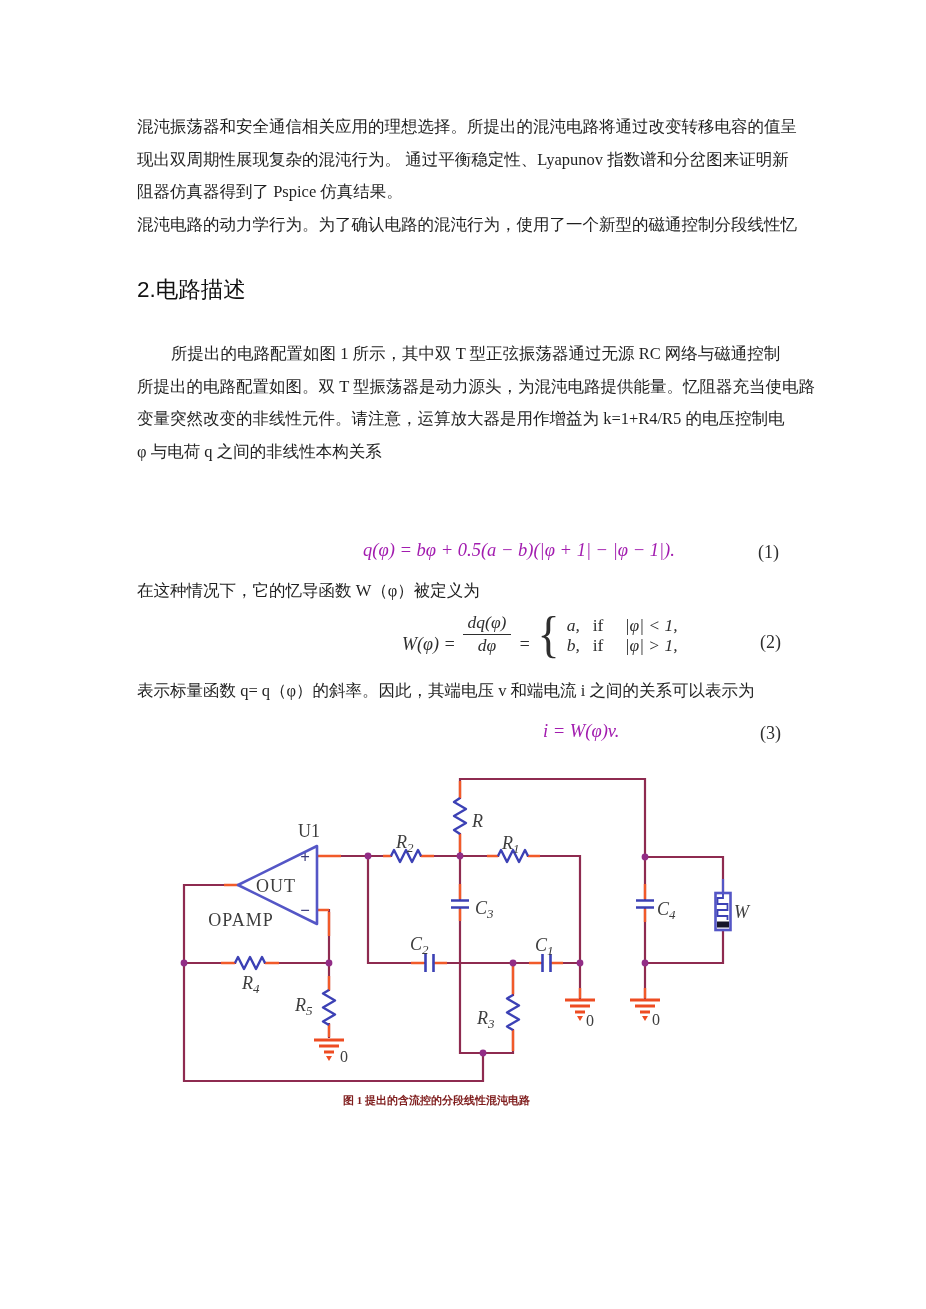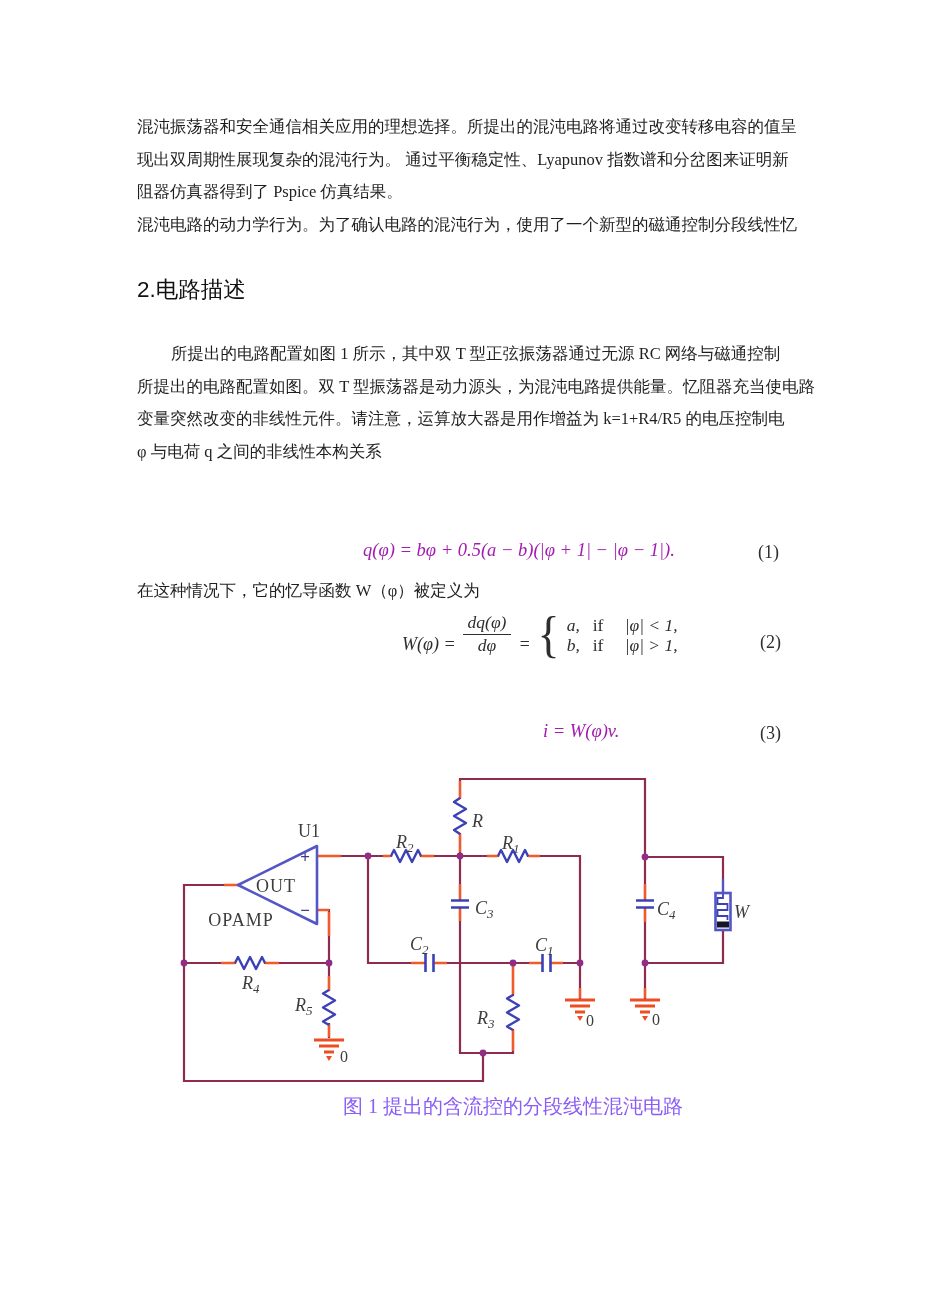--- a/index.html
+++ b/index.html
@@ -24,21 +24,21 @@
   #eq2-box{position:absolute;left:402px;top:612px;display:flex;align-items:flex-end;gap:7px;
            font-style:italic;font-size:18px;color:#2e2e2e;}
   #eq2-num{left:760px;top:632px;}
   .frac{display:inline-flex;flex-direction:column;align-items:center;font-size:17.5px;line-height:1.18;}
   .frac .fnum{padding:0 5px 1px 5px;border-bottom:1.5px solid #2e2e2e;}
   .brace{font-style:normal;font-size:46px;font-weight:400;line-height:40px;transform:scaleY(1.08);color:#2e2e2e;}
   .cases{display:flex;flex-direction:column;font-size:17.5px;line-height:19.5px;}
   .case-row{display:flex;}
   .case-val{width:26px;}
   .case-if{font-style:normal;width:32px;}
-  #caption{position:absolute;left:343px;top:1093px;font-size:20px;white-space:nowrap;color:#8b5cf6;}
+  #caption{position:absolute;left:343px;top:1093px;font-size:11px;white-space:nowrap;color:#7f1d1d;font-weight:bold;}
   #circuit{position:absolute;left:150px;top:765px;}
   .clbl{font-family:"Liberation Serif",serif;font-size:18px;fill:#3d3d3d;}
   .it{font-style:italic;}
   .sub{font-size:13px;}
   .sp{letter-spacing:1px;}
   .sgn{font-family:"Liberation Serif",serif;font-size:17px;fill:#3a3a7a;font-weight:bold;}
   .gnum{font-family:"Liberation Serif",serif;font-size:16px;fill:#3d3d3d;}
 </style>
 </head>
 <body>
@@ -82,20 +82,21 @@
       </span>
       <span class="case-row">
         <span class="case-val">b,</span>
         <span class="case-if">if</span>
         <span>|φ| &gt; 1,</span>
       </span>
     </span>
   </div>
   <span class="eq-num" id="eq2-num">(2)</span>
 
+  <div class="single-line" id="after-eq2">表示标量函数 q= q（φ）的斜率。因此，其端电压 v 和端电流 i 之间的关系可以表示为</div>
 
   <span class="eq-body" id="eq3-body">i = W(φ)v.</span>
   <span class="eq-num" id="eq3-num">(3)</span>
 
   <svg id="circuit" width="660" height="330" viewBox="150 765 660 330" xmlns="http://www.w3.org/2000/svg">
 
     <g stroke="#8e2b50" stroke-width="2.2" fill="none" stroke-linecap="square">
       <path d="M460,779 H645 M645,779 V857 M645,857 V899 M645,908 V963 M645,857 H723
                M723,857 V893 M723,930 V963 M723,963 H645 M645,963 V998 M580,963 V998
                M317,856 H391 M421,856 H498 M528,856 H580 M580,856 V963

